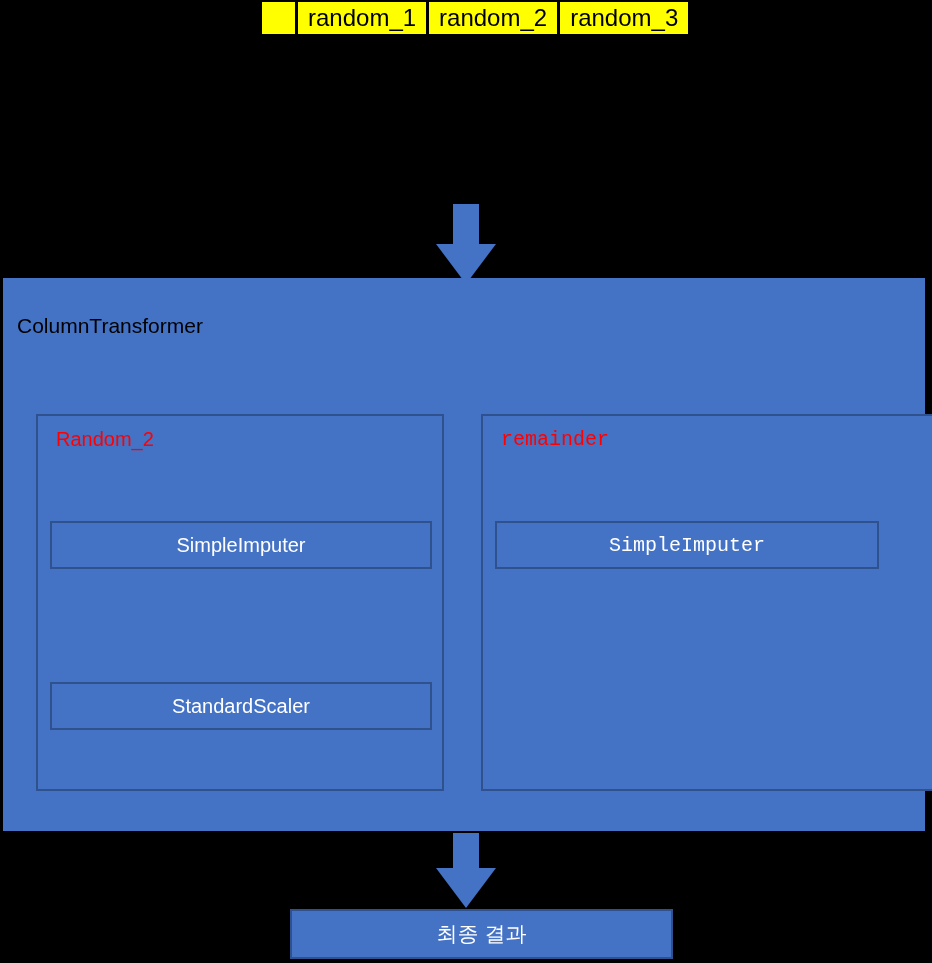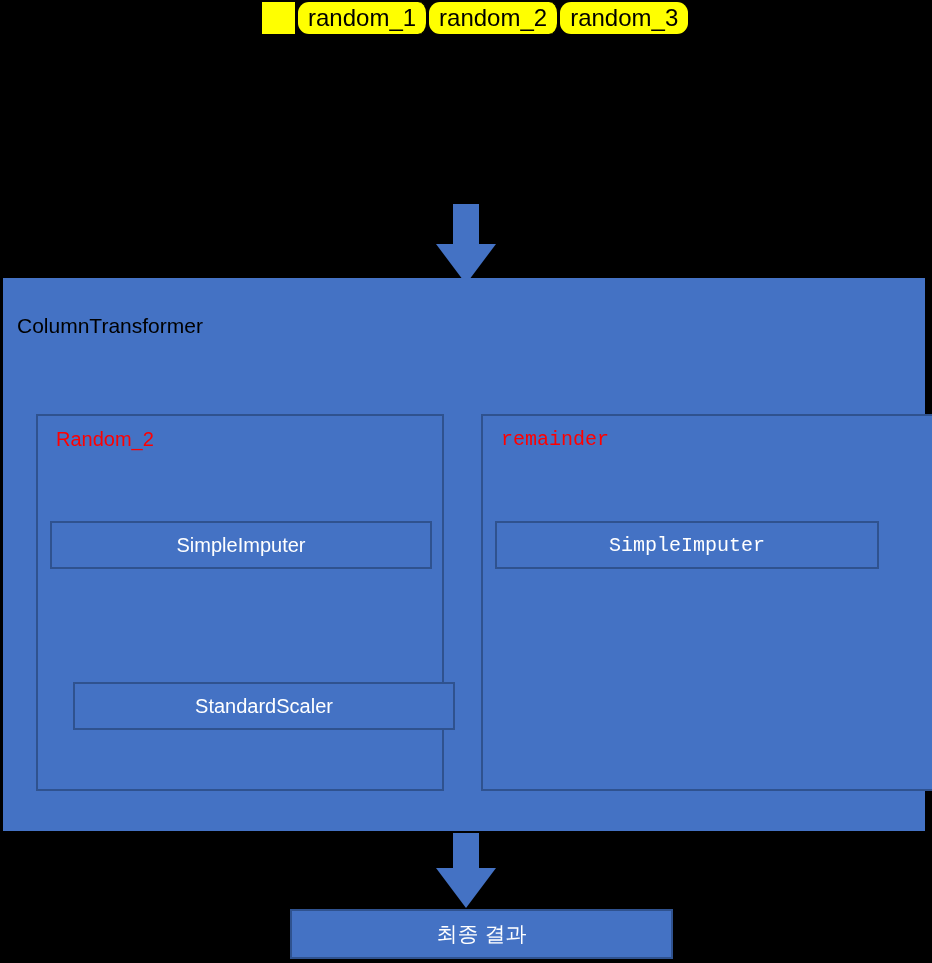--- a/index.html
+++ b/index.html
@@ -37,21 +37,21 @@
     line-height: 32px;
     display: flex;
     align-items: center;
     justify-content: center;
     box-sizing: border-box;
     border-right: 3px solid #000000;
     white-space: nowrap;
   }
   .data-cell:last-child { border-right: none; }
   .data-cell.index-cell { width: 36px; }
-  .data-cell.named { padding: 0 10px; border-radius: 11px; }
+  .data-cell.named { padding: 0 10px; }
 
   
   .arrow {
     position: absolute;
     width: 0;
     height: 0;
   }
   .arrow .shaft {
     position: absolute;
     background: #4472C4;
@@ -120,21 +120,21 @@
     display: flex;
     align-items: center;
     justify-content: center;
     color: #FFFFFF;
     font-size: 20px;
     white-space: nowrap;
   }
   .group-box.right .step-box { width: 384px; }
   .step-box.s0 { top: 105px; }
   .step-box.s1 { top: 175px; }
-  .step-box.s2 { top: 266px; margin-left: 23px; }
+  .step-box.s2 { top: 266px; }
 
   
   .result-box {
     position: absolute;
     left: 290px;
     top: 909px;
     width: 383px;
     height: 50px;
     background: #4472C4;
     border: 2px solid #2F528F;

